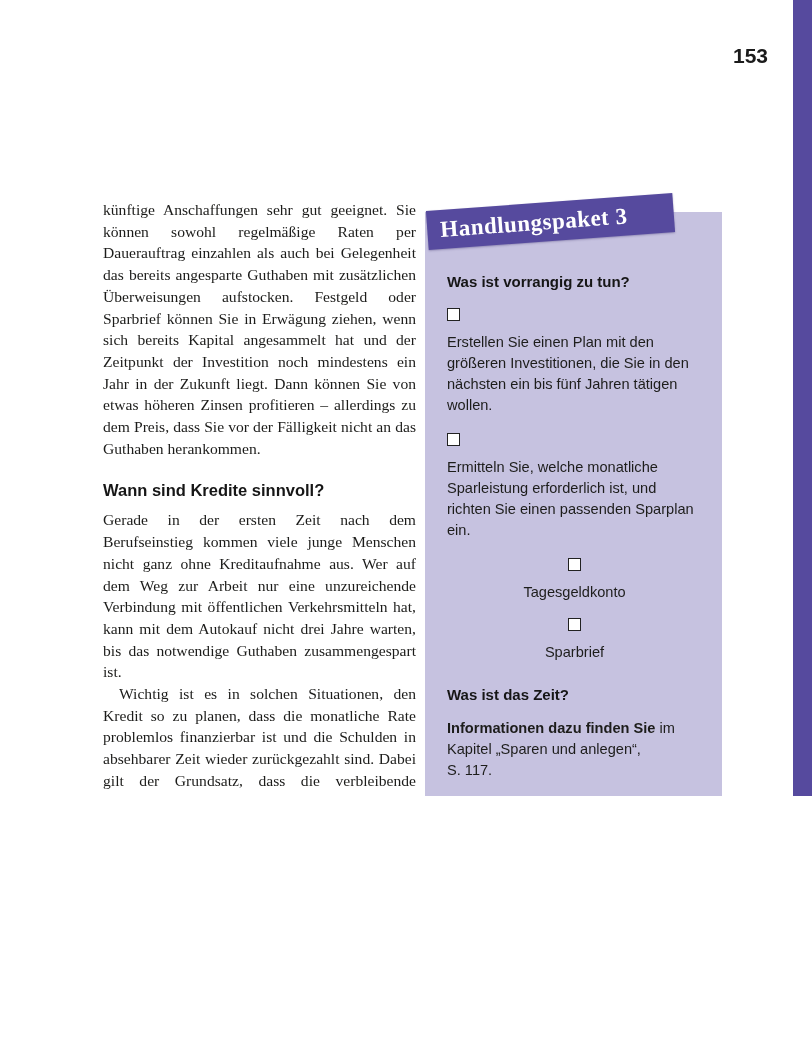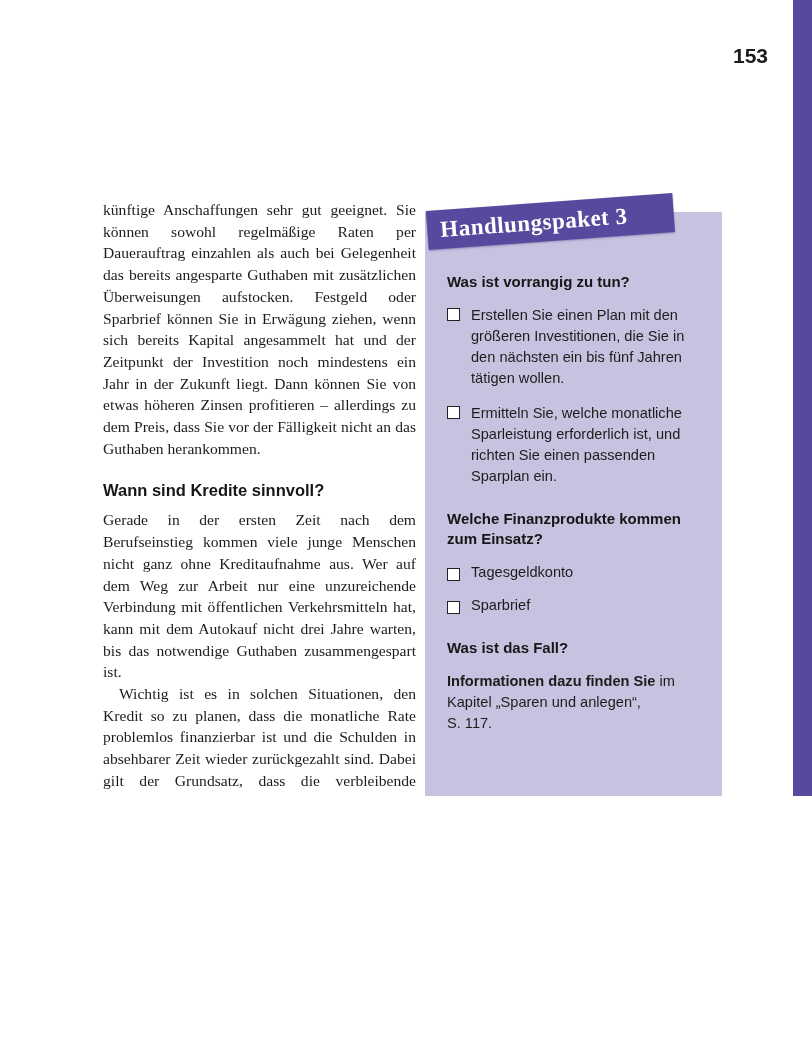--- a/index.html
+++ b/index.html
@@ -101,20 +101,21 @@
     color: #161616;
     margin-bottom: 13px;
   }
   .box-heading.spaced { margin-top: 22px; }
 
   .check-item {
     display: flex;
     align-items: flex-start;
     gap: 11px;
     margin-bottom: 14px;
+    flex-direction: column;
   }
   .check-item.short { margin-bottom: 12px; align-items: center; }
   .checkbox {
     flex: 0 0 auto;
     width: 13px;
     height: 13px;
     border: 1.5px solid #222222;
     background: #ffffff;
     margin-top: 3px;
   }
@@ -159,32 +160,31 @@
 
     <div class="check-item">
       <span class="checkbox"></span>
       <span class="check-text">Erstellen Sie einen Plan mit den größeren Investitionen, die Sie in den nächsten ein bis fünf Jahren tätigen wollen.</span>
     </div>
     <div class="check-item">
       <span class="checkbox"></span>
       <span class="check-text">Ermitteln Sie, welche monatliche Sparleistung erforderlich ist, und richten Sie einen passenden Sparplan ein.</span>
     </div>
 
-    <div class="box-heading spaced">Welche Finanzprodukte kommen zum Einsatz?</div>
 
     <div class="check-item short">
       <span class="checkbox"></span>
       <span class="check-text">Tagesgeldkonto</span>
     </div>
     <div class="check-item short">
       <span class="checkbox"></span>
       <span class="check-text">Sparbrief</span>
     </div>
 
-    <div class="box-heading spaced">Was ist das Fall?</div>
+    <div class="box-heading spaced">Was ist das Zeit?</div>
 
 
     <div class="box-text">
       <b>Informationen dazu finden Sie</b>
       <span>im Kapitel „Sparen und anlegen“,</span>
       <span class="info-page">S. 117.</span>
     </div>
 
   </div>
 

